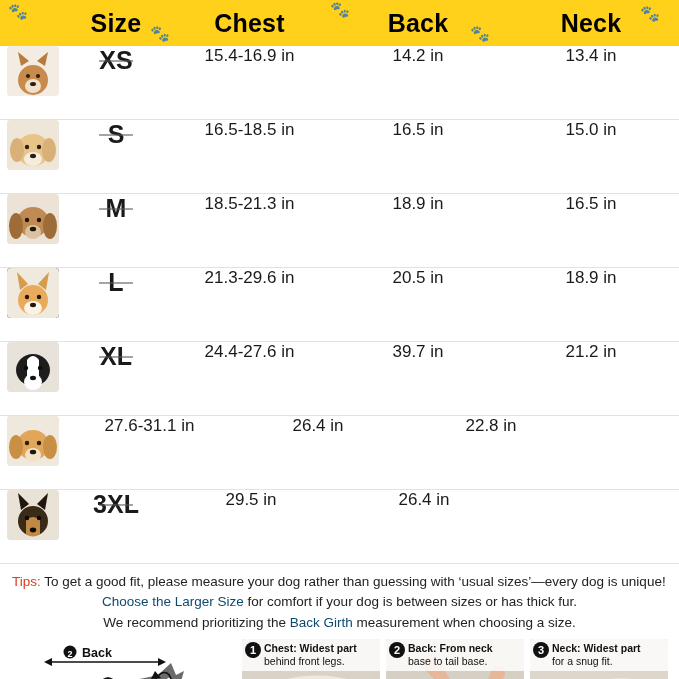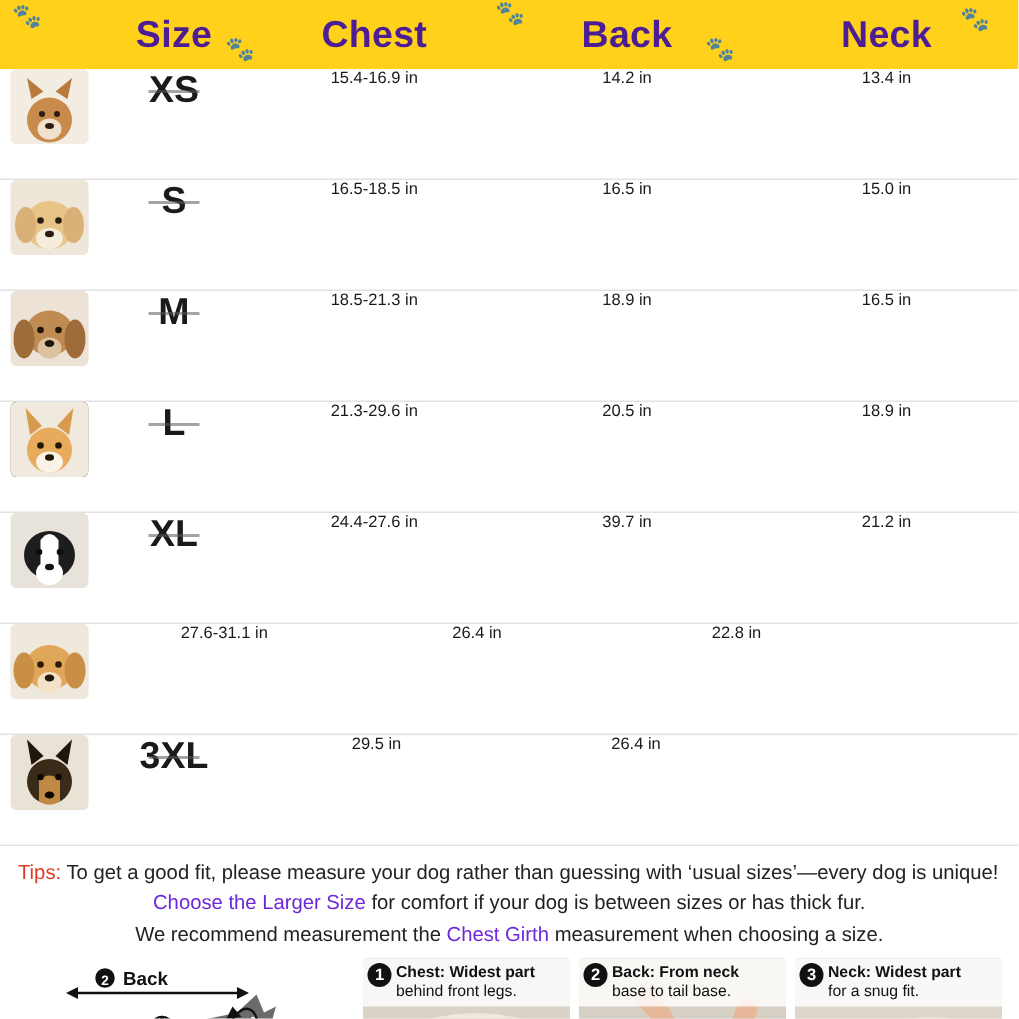--- a/index.html
+++ b/index.html
@@ -27,40 +27,40 @@
     color: #f0c400;
     font-size: 16px;
     line-height: 1;
     opacity: .75;
   }
   .hcell {
     position: relative;
     z-index: 2;
     font-size: 25px;
     font-weight: bold;
-    color: #4c1d95;
+    color: #000000;
     text-align: center;
     letter-spacing: .2px;
   }
   .col-pic { width: 66px; flex: 0 0 66px; }
   .col-size { width: 100px; flex: 0 0 100px; }
   .col-chest { width: 167px; flex: 0 0 167px; }
   .col-back { width: 170px; flex: 0 0 170px; }
   .col-neck { width: 176px; flex: 0 0 176px; }
 
   
   .row {
     display: flex;
     align-items: flex-start;
     height: 74px;
     border-bottom: 1px solid #e2e2e2;
   }
   .row:first-of-type { border-top: none; }
   .cell {
-    font-size: 11px;
+    font-size: 17px;
     text-align: center;
     color: #1a1a1a;
   }
   .cell.size {
     font-size: 25px;
     font-weight: bold;
     position: relative;
   }
   .cell.size .strike {
     position: absolute;
@@ -82,21 +82,21 @@
   .pic svg { display: block; width: 100%; height: 100%; }
 
   
   .tips {
     padding: 8px 12px 2px 12px;
     font-size: 13.5px;
     line-height: 1.5;
     color: #222;
   }
   .tips .lbl { color: #e03a1f; font-weight: normal; }
-  .tips .red { color: #6d28d9; }
+  .tips .red { color: #0c4a6e; }
   .tips .line { white-space: nowrap; }
   .tips .center { text-align: center; }
 
   
   .bottom {
     display: flex;
     gap: 6px;
     padding: 4px 8px 8px 8px;
     align-items: flex-start;
   }
@@ -309,21 +309,21 @@
 
   <div class="tips">
     <div class="line">
       <span class="lbl">Tips:</span>
       <span>To get a good fit, please measure your dog rather than guessing with ‘usual sizes’—every dog is unique!</span>
     </div>
     <div class="line center">
       <span class="red">Choose the Larger Size</span><span> for comfort if your dog is between sizes or has thick fur.</span>
     </div>
     <div class="line center">
-      <span>We recommend measurement the </span><span class="red">Chest Girth</span><span> measurement when choosing a size.</span>
+      <span>We recommend prioritizing the </span><span class="red">Back Girth</span><span> measurement when choosing a size.</span>
     </div>
   </div>
 
   <div class="bottom">
 
     <div class="diagram">
       <svg viewBox="0 0 228 145" width="228" height="145">
 
         <path d="M150 36 L163 24 L168 36 L176 32 L172 46 C175 56 172 66 164 70
                  L150 74 L146 96 L150 120 L140 120 L134 96

